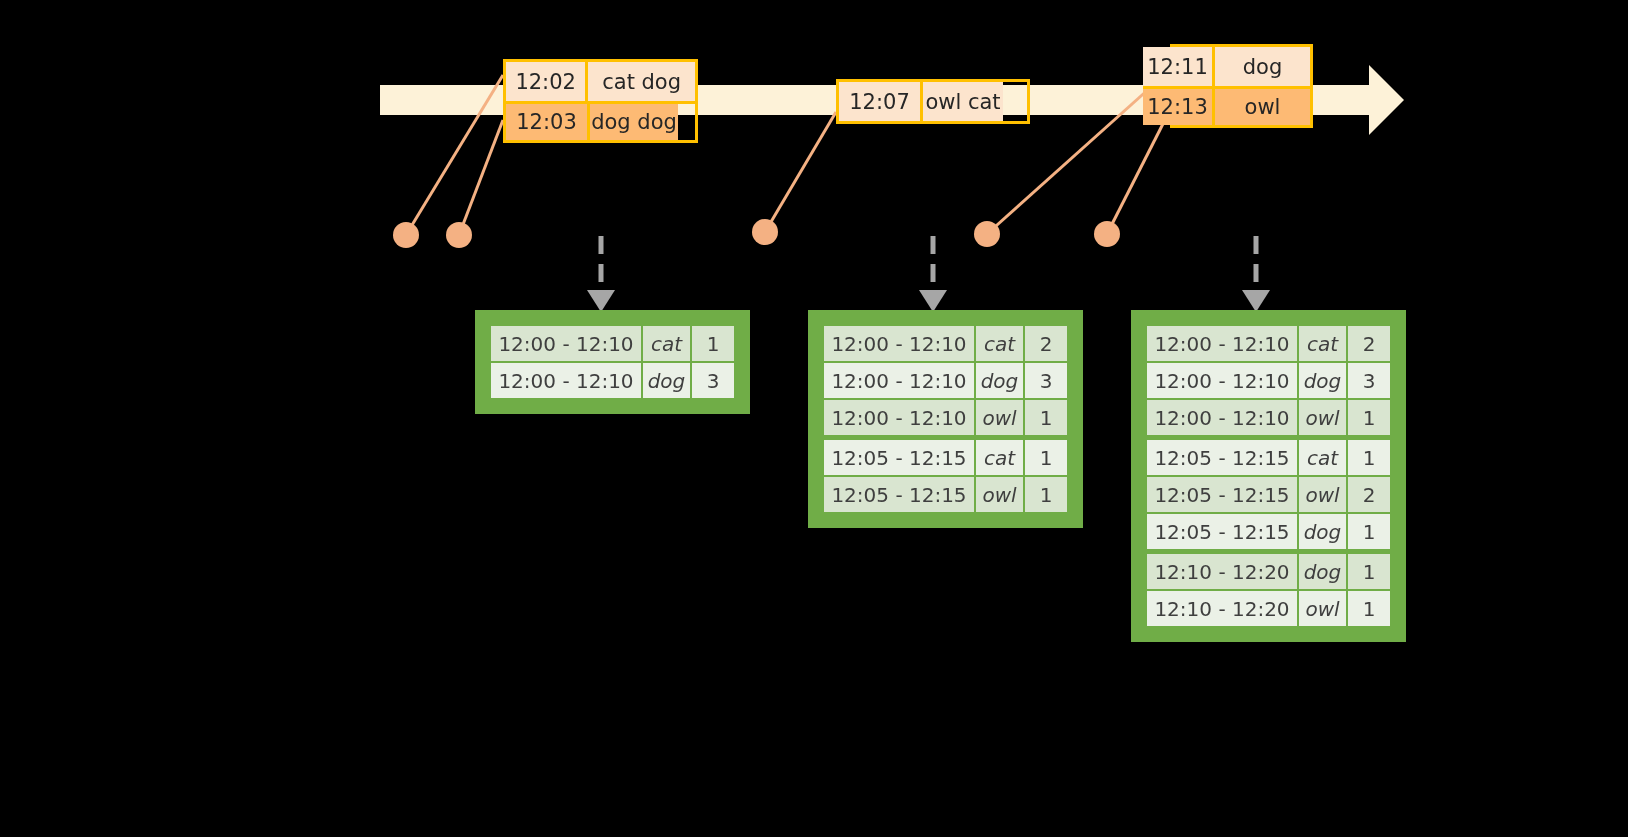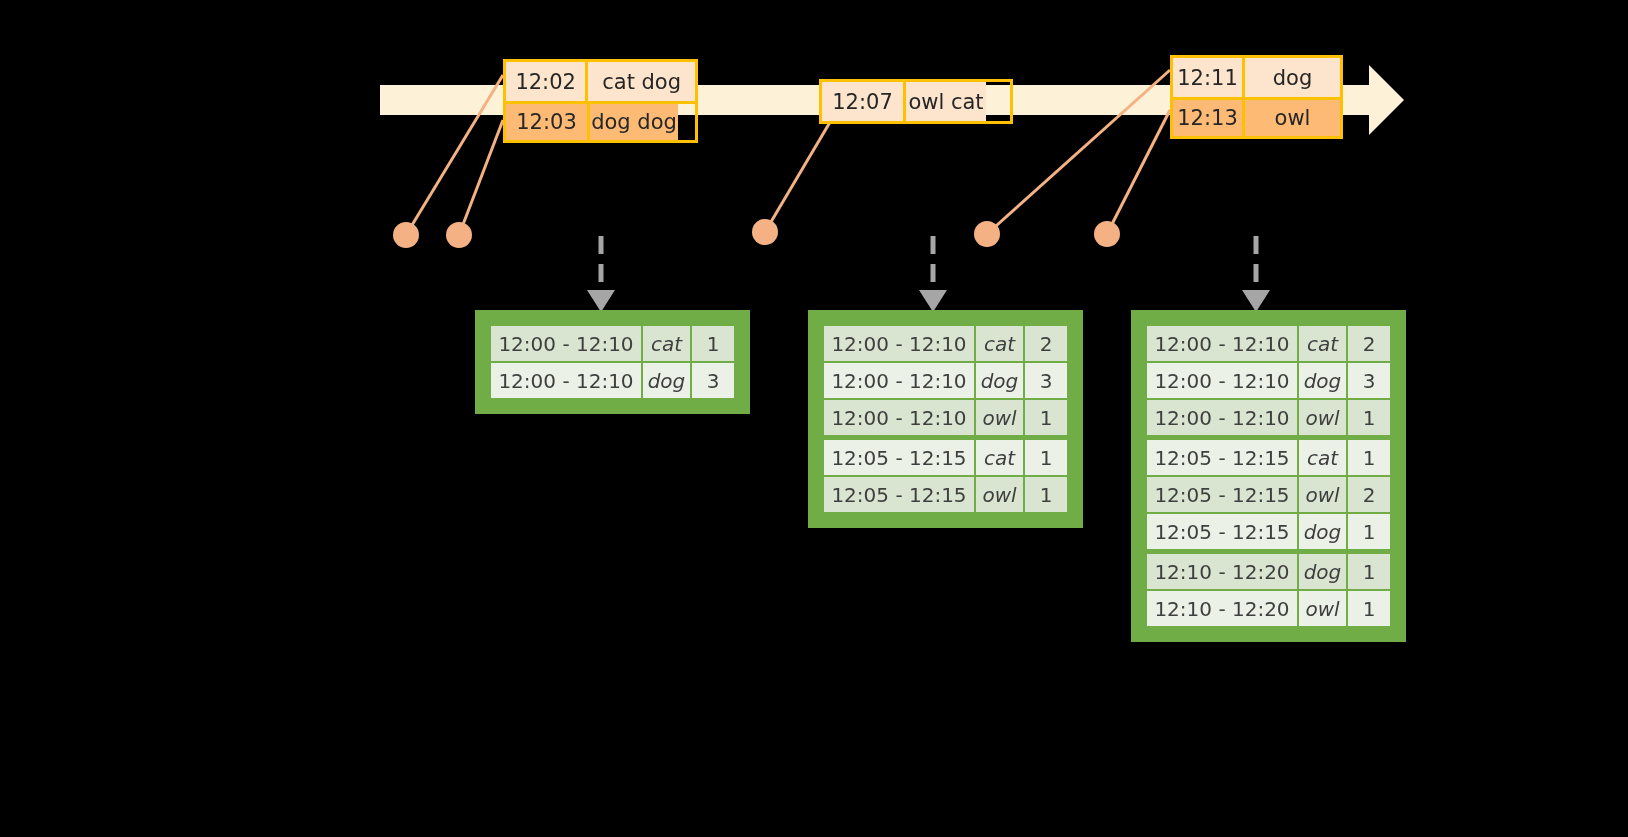--- a/index.html
+++ b/index.html
@@ -118,28 +118,28 @@
     <div class="evt-row shade-a">
       <div class="evt-time" style="width:84px;">12:02</div>
       <div class="evt-words" style="width:109px;">cat dog</div>
     </div>
     <div class="evt-row shade-b">
       <div class="evt-time" style="width:84px;">12:03</div>
       <div class="evt-words" style="width:88px;">dog dog</div>
     </div>
   </div>
 
-  <div class="evt-group" id="evt-group-2" style="left:819px; top:79px; width:194px;">
+  <div class="evt-group" id="evt-group-2" style="left:836px; top:79px; width:194px;">
     <div class="evt-row shade-a">
       <div class="evt-time" style="width:84px;">12:07</div>
       <div class="evt-words" style="width:80px;">owl cat</div>
     </div>
   </div>
 
-  <div class="evt-group" id="evt-group-3" style="left:1170px; top:55px; width:173px;">
+  <div class="evt-group" id="evt-group-3" style="left:1170px; top:44px; width:143px;align-items:flex-end;">
     <div class="evt-row shade-a">
       <div class="evt-time" style="width:72px;">12:11</div>
       <div class="evt-words" style="width:95px;">dog</div>
     </div>
     <div class="evt-row shade-b">
       <div class="evt-time" style="width:72px;">12:13</div>
       <div class="evt-words" style="width:95px;">owl</div>
     </div>
   </div>
 

